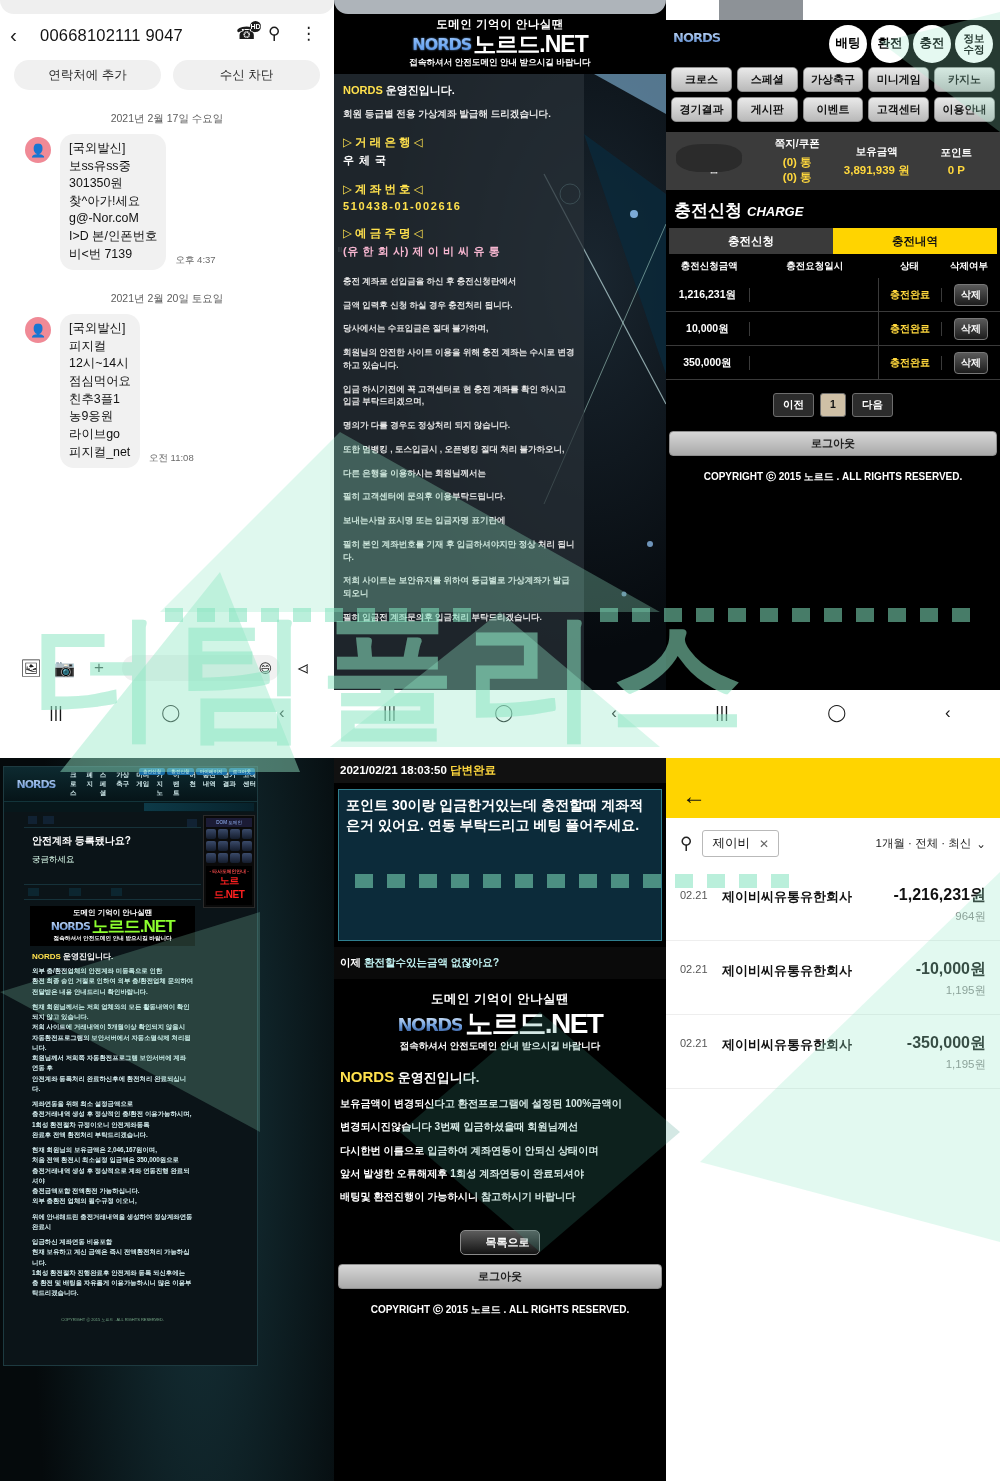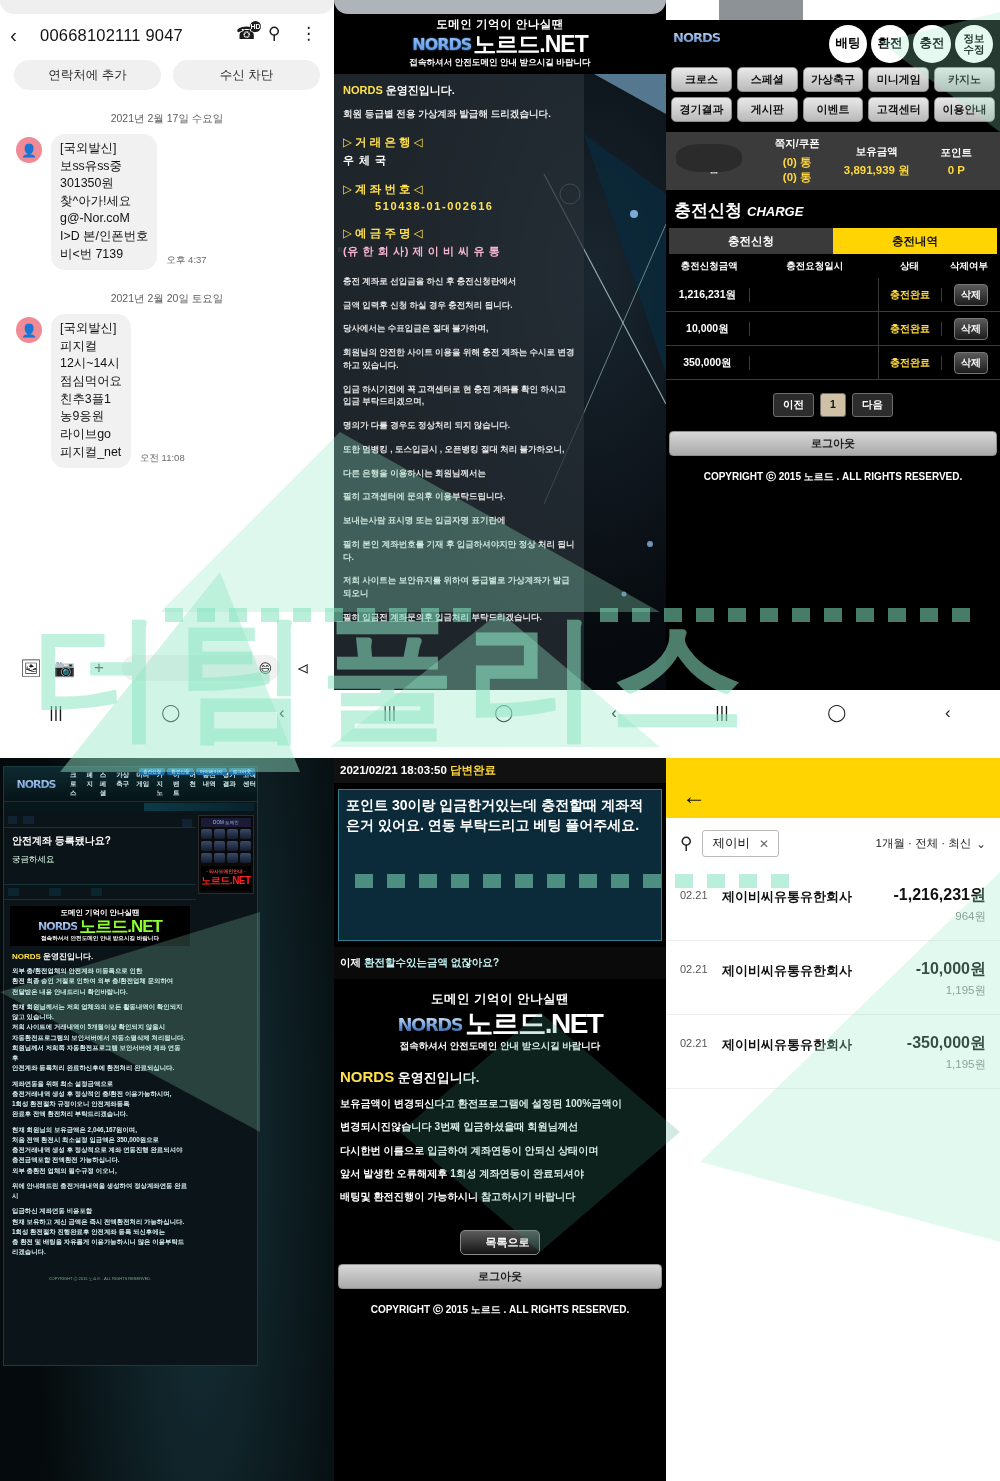--- a/index.html
+++ b/index.html
@@ -36,21 +36,21 @@
   .ic-hd { position:absolute; right:-1px; top:-2px; font-size:7px; background:#1b1b1b; color:#fff;
            border-radius:50%; width:11px; height:11px; line-height:11px; text-align:center; font-weight:bold;}
   .ic-search { font-size:17px; }
   .ic-more { font-size:17px; letter-spacing:0; }
   .sms-actions { display:flex; gap:12px; padding:4px 14px 0 14px; }
   .sms-actions button {
     flex:1; height:30px; border:none; border-radius:16px; background:#f0f0f0;
     font-size:12.5px; color:#2b2b2b; font-family:inherit; cursor:pointer;
   }
   .sms-date { text-align:center; font-size:10.5px; color:#5d5d5d; margin:22px 0 8px; }
-  .sms-row { display:flex; align-items:flex-start; padding-left:16px; gap:9px; }
+  .sms-row { display:flex; align-items:flex-start; padding-left:25px; gap:9px; }
   .sms-avatar { width:26px; height:26px; border-radius:50%; background:#f08a96;
       display:flex; align-items:center; justify-content:center; flex:none; margin-top:3px; }
   .sms-avatar::after { content:"\1F464"; font-size:13px; color:#fff; }
   .sms-bubble {
     background:#f1f1f1; border-radius:14px; padding:6px 9px 7px;
     font-size:12.4px; line-height:1.42; color:#111; max-width:160px; white-space:pre-wrap;
   }
   .sms-time { font-size:9.5px; color:#6a6a6a; align-self:flex-end; margin-bottom:3px; }
   .sms-footer { position:absolute; left:0; right:0; bottom:45px; display:flex;
       align-items:center; gap:0; padding:0 14px; height:44px; }
@@ -81,21 +81,21 @@
       #05080b; padding:0; overflow:hidden; }
   .p2-rays { position:absolute; inset:0; pointer-events:none; }
   .p2-col { position:absolute; left:0; top:0; width:250px; height:100%;
       background:rgba(40,48,56,.72); padding:7px 9px; }
   .p2-title { font-size:11px; font-weight:bold; color:#fff; margin:2px 0 9px; }
   .p2-title b { color:#ffe14d; }
   .p2-line { font-size:9.6px; color:#e8e8e8; font-weight:bold; margin-bottom:13px; line-height:1.45; }
   .p2-head { font-size:11.5px; font-weight:bold; margin:14px 0 3px; }
   .p2-head .tx { color:#ffe14d; }
   .p2-val { font-size:11px; font-weight:bold; color:#fff; letter-spacing:1px; margin-bottom:6px; }
-  .p2-val.y { color:#ffe14d; letter-spacing:1.6px;margin-left:32px; }
+  .p2-val.y { color:#ffe14d; letter-spacing:1.6px; }
   .p2-val.p { color:#f6b6d0; letter-spacing:.6px; }
   .p2-para { font-size:8.5px; color:#e3e3e3; font-weight:bold; line-height:1.5; margin-bottom:11px; }
   .p2-side { position:absolute; left:4px; top:172px; font-size:5px; color:#9aa; }
 
   
   #p3 { left:666px; top:0; width:334px; height:735px; background:#000; }
   .p3-status { height:20px; background:#fff; }
   .p3-status-inner{ height:20px; background:linear-gradient(90deg,#fff 0 16%,#8d9297 16% 41%,#fff 41% 100%); }
   .p3-top { background:#000; padding:5px 7px 2px; display:flex; align-items:flex-start; justify-content:space-between; }
   .p3-logo { font-size:13px; font-weight:bold; letter-spacing:-1px; margin-top:5px;
@@ -157,21 +157,21 @@
       display:flex; align-items:center; justify-content:center; }
   .p4-nav { display:flex; gap:6px; flex:1; padding-left:4px; }
   .p4-nav span { font-size:6.5px; color:#cfe8ea; font-weight:bold; }
   .p4-logbtns { position:absolute; right:2px; top:1px; display:flex; gap:2px; }
   .p4-logbtns i { font-style:normal; font-size:4.6px; color:#dff; background:#1b6fa8;
       padding:1px 4px; border-radius:2px; }
   .p4-strip { height:11px; background:#07171b; border-top:1px solid #12343a; position:relative; }
   .p4-strip .mini { position:absolute; right:3px; top:1px; width:110px; height:8px;
       background:linear-gradient(90deg,#0d3a48,#07222b); }
   .p4-content { display:flex; }
-  .p4-main { width:192px; }
+  .p4-main { width:192px;margin-left:20px; }
   .p4-qrow { display:flex; align-items:center; gap:6px; height:16px; border-bottom:1px solid #16323a;
       padding-left:4px; }
   .p4-qrow i { font-style:normal; font-size:5px; color:#7ea; background:#123; padding:1px 3px; }
   .p4-qtitle { font-size:10px; font-weight:bold; color:#fff; padding:6px 0 4px 8px; }
   .p4-qbody { font-size:8.5px; color:#dfe; padding:2px 0 18px 8px; }
   .p4-ansbar { display:flex; align-items:center; height:16px; border-top:1px solid #16323a;
       border-bottom:1px solid #16323a; padding-left:4px; gap:30px; }
   .p4-ansbar i { font-style:normal; font-size:5px; color:#8cf; background:#0c2630; padding:1px 4px; }
   .p4-banner { margin:6px 6px 0; background:#000; text-align:center; padding:2px 2px 3px; }
   .p4-banner .t { color:#fff; font-size:7.5px; font-weight:bold; }

